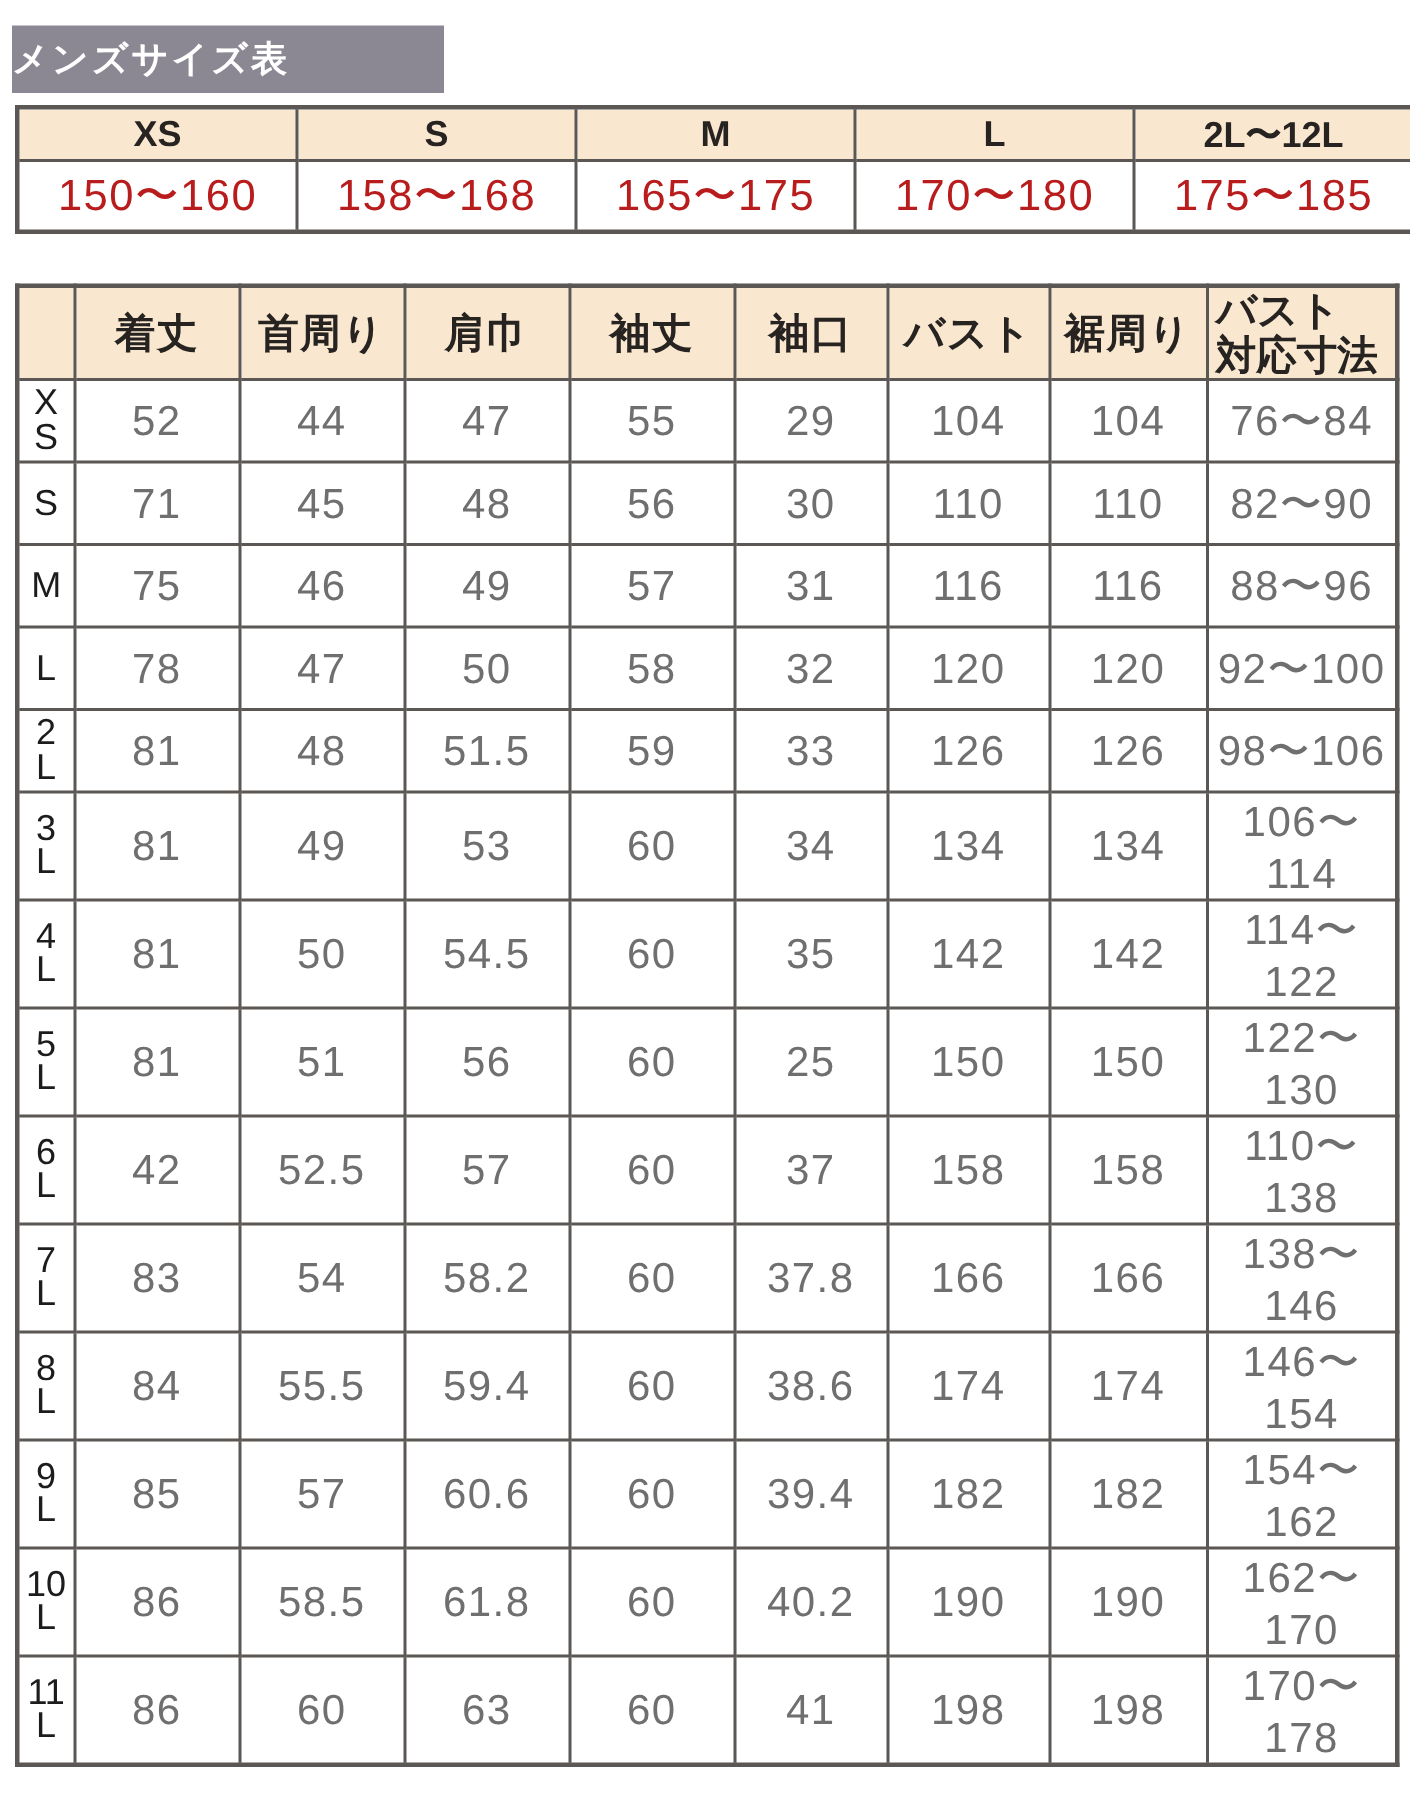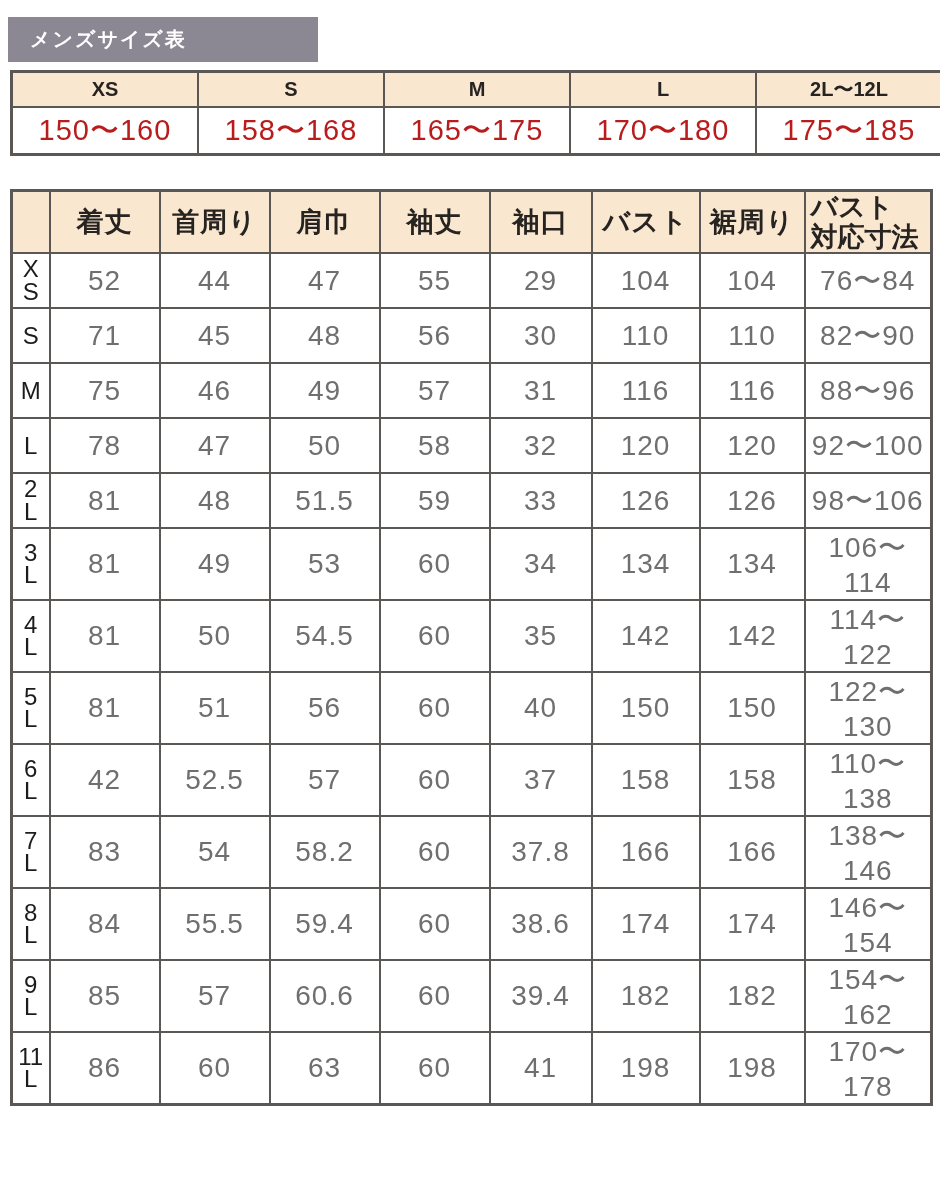--- a/index.html
+++ b/index.html
@@ -12,24 +12,23 @@
     overflow: hidden;
   }
   .page { position: relative; width: 940px; height: 1200px; }
 
   .title-bar {
     margin: 17px 0 0 8px;
     width: 288px;
     height: 45px;
     background: #8b8894;
     color: #ffffff;
-    font-size: 20px;
+    font-size: 24px;
     font-weight: bold;
     line-height: 45px;
-    padding-left: 22px;
     letter-spacing: 2px;
   }
 
   .section-label {
     margin: 13px 0 0 12px;
     font-size: 27px;
     font-weight: bold;
     color: #1c1c1c;
     letter-spacing: 1px;
   }
@@ -51,21 +50,21 @@
     font-weight: 600;
     color: #262320;
   }
 
   .height-table {
     width: 920px;
     margin: 8px 0 0 10px;
   }
   .height-table th {
     height: 33px;
-    font-size: 20px;
+    font-size: 24px;
   }
   .height-table td {
     height: 45px;
     font-size: 29px;
     color: #b91c1c;
     letter-spacing: 1px;
   }
 
   .size-table {
     width: 920px;
@@ -235,21 +234,21 @@
           <td>142</td>
           <td>114〜122</td>
         </tr>
         <tr>
           <td class="rowlabel">5
 L</td>
           <td>81</td>
           <td>51</td>
           <td>56</td>
           <td>60</td>
-          <td>40</td>
+          <td>25</td>
           <td>150</td>
           <td>150</td>
           <td>122〜130</td>
         </tr>
         <tr>
           <td class="rowlabel">6
 L</td>
           <td>42</td>
           <td>52.5</td>
           <td>57</td>
@@ -289,20 +288,32 @@
           <td>85</td>
           <td>57</td>
           <td>60.6</td>
           <td>60</td>
           <td>39.4</td>
           <td>182</td>
           <td>182</td>
           <td>154〜162</td>
         </tr>
         <tr>
+          <td class="rowlabel">10
+L</td>
+          <td>86</td>
+          <td>58.5</td>
+          <td>61.8</td>
+          <td>60</td>
+          <td>40.2</td>
+          <td>190</td>
+          <td>190</td>
+          <td>162〜170</td>
+        </tr>
+        <tr>
           <td class="rowlabel">11
 L</td>
           <td>86</td>
           <td>60</td>
           <td>63</td>
           <td>60</td>
           <td>41</td>
           <td>198</td>
           <td>198</td>
           <td>170〜178</td>

